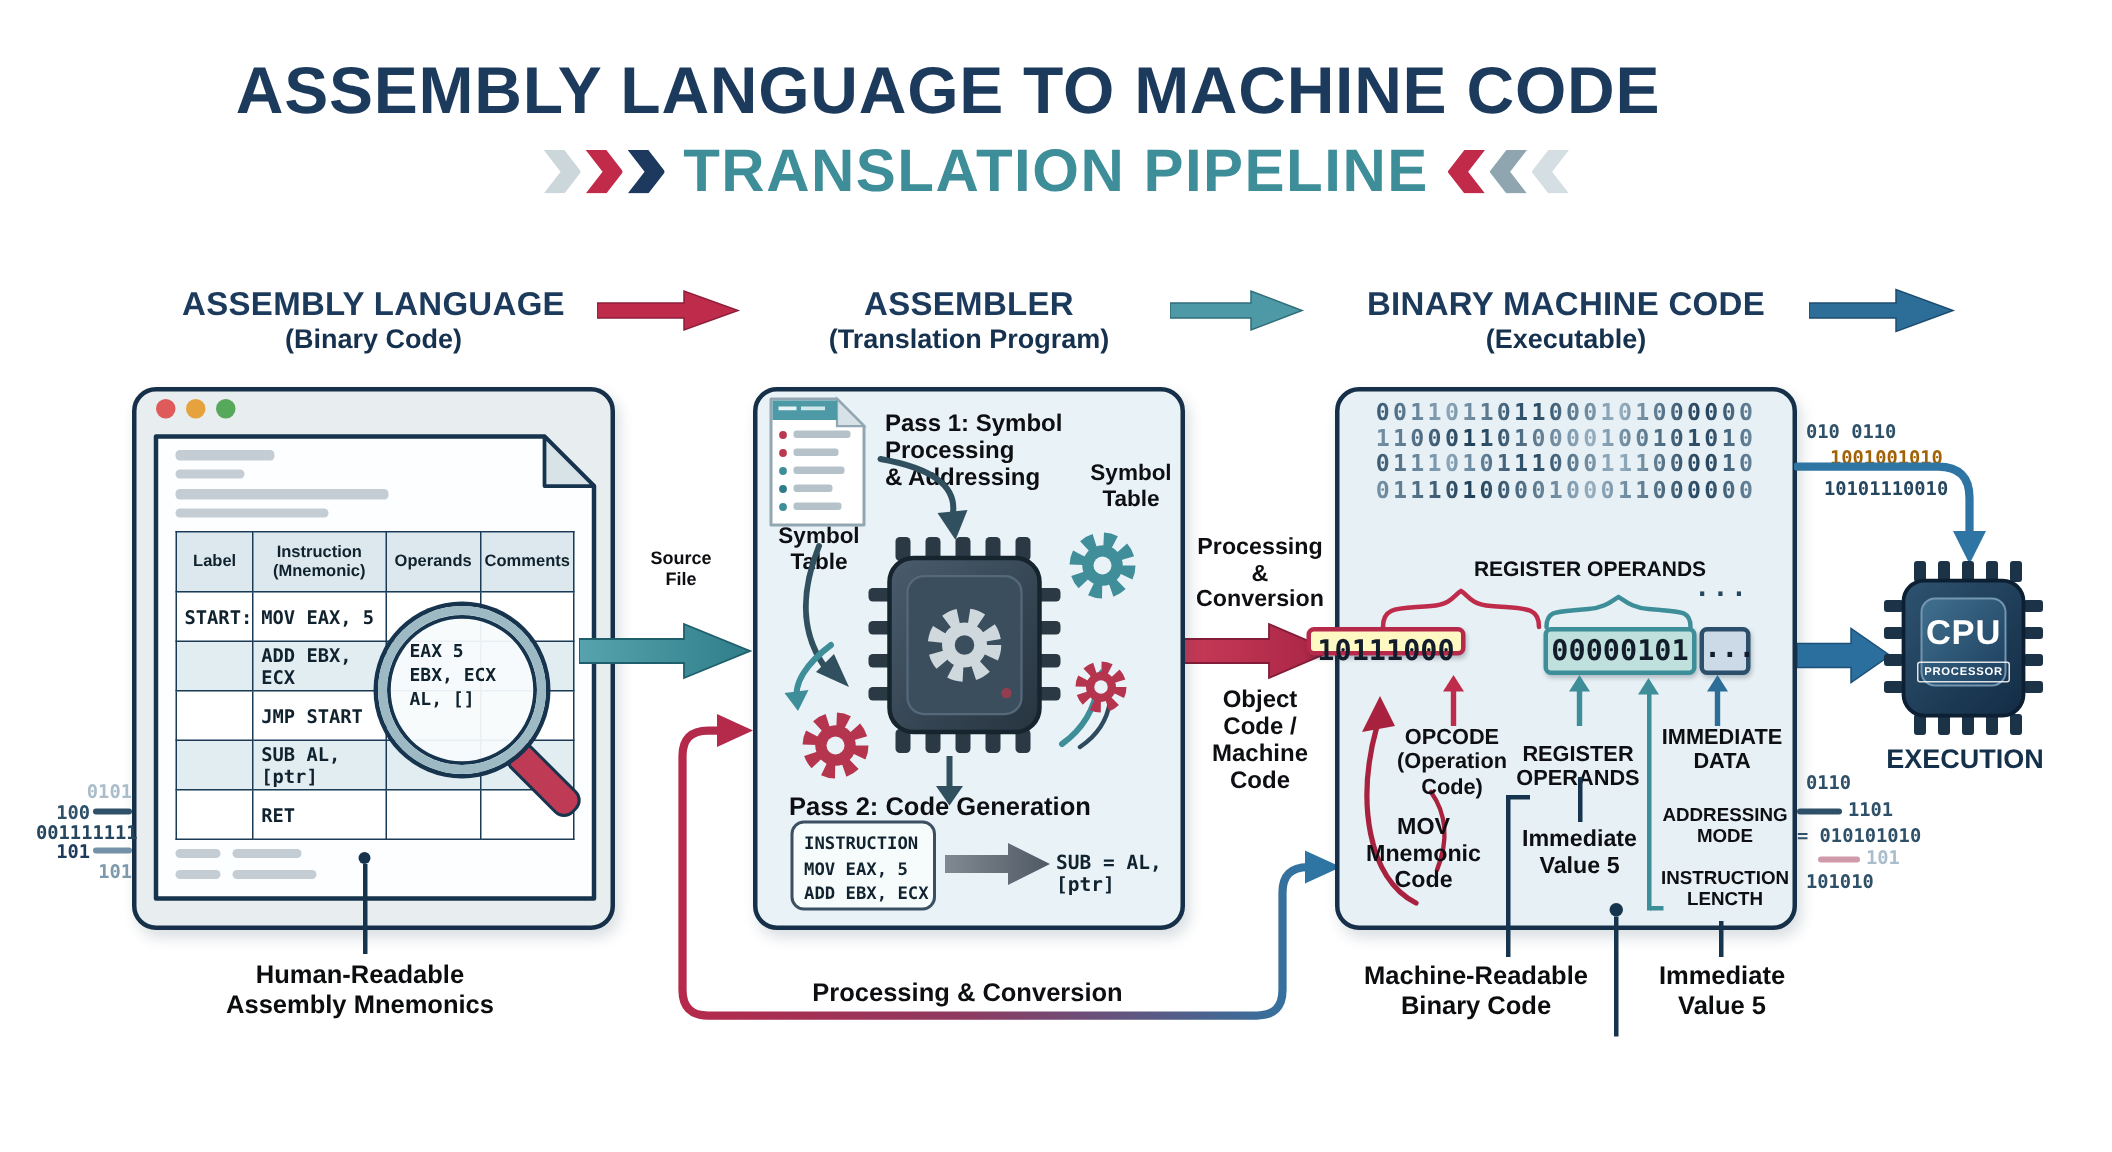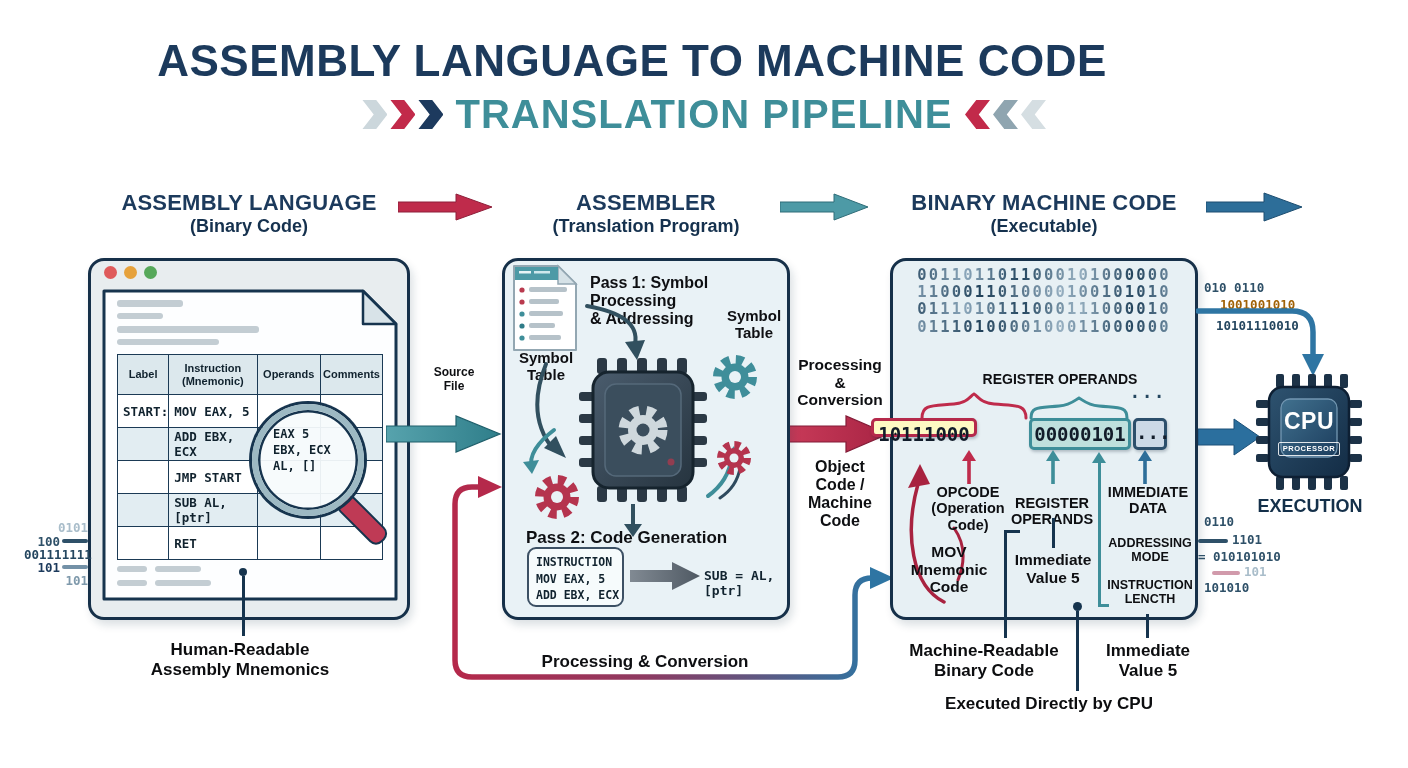--- a/index.html
+++ b/index.html
@@ -382,21 +382,20 @@
   <div class="vline" style="left:1004px;top:530px;width:16px;height:3px"></div>
   <div class="vline" style="left:1004px;top:530px;width:3px;height:108px"></div>
   <div class="vline" style="left:1146px;top:614px;width:3px;height:24px"></div>
   <div class="dot" style="left:1073px;top:602px;width:9px;height:9px"></div>
   <div class="vline" style="left:1076px;top:611px;width:3px;height:80px"></div>
 
   <div class="abs ctr pre callout" style="left:898px;top:641px;width:172px;font-size:17px">Machine-Readable
 Binary Code</div>
   <div class="abs ctr pre callout" style="left:1099px;top:641px;width:98px;font-size:17px">Immediate
 Value 5</div>
-  <div class="abs ctr callout" style="left:938px;top:694px;width:222px;font-size:17px">Executed Directly by CPU</div>
 
   <div class="bit-sm" style="left:1204px;top:280px">010 0110</div>
   <div class="bit-sm" style="left:1220px;top:297px;color:#a16207">1001001010</div>
   <div class="bit-sm" style="left:1216px;top:318px;color:#24465f">10101110010</div>
 
   <svg class="abs" style="left:1196px;top:284px" width="140" height="100" viewBox="0 0 140 100">
     <path d="M2,27 L96,27 Q117,27 117,48 L117,72" fill="none" stroke="#2e75a3" stroke-width="5.5" stroke-linecap="round"></path>
     <polygon points="106,70 117,92 128,70" fill="#2e75a3"></polygon>
     </svg>
 

